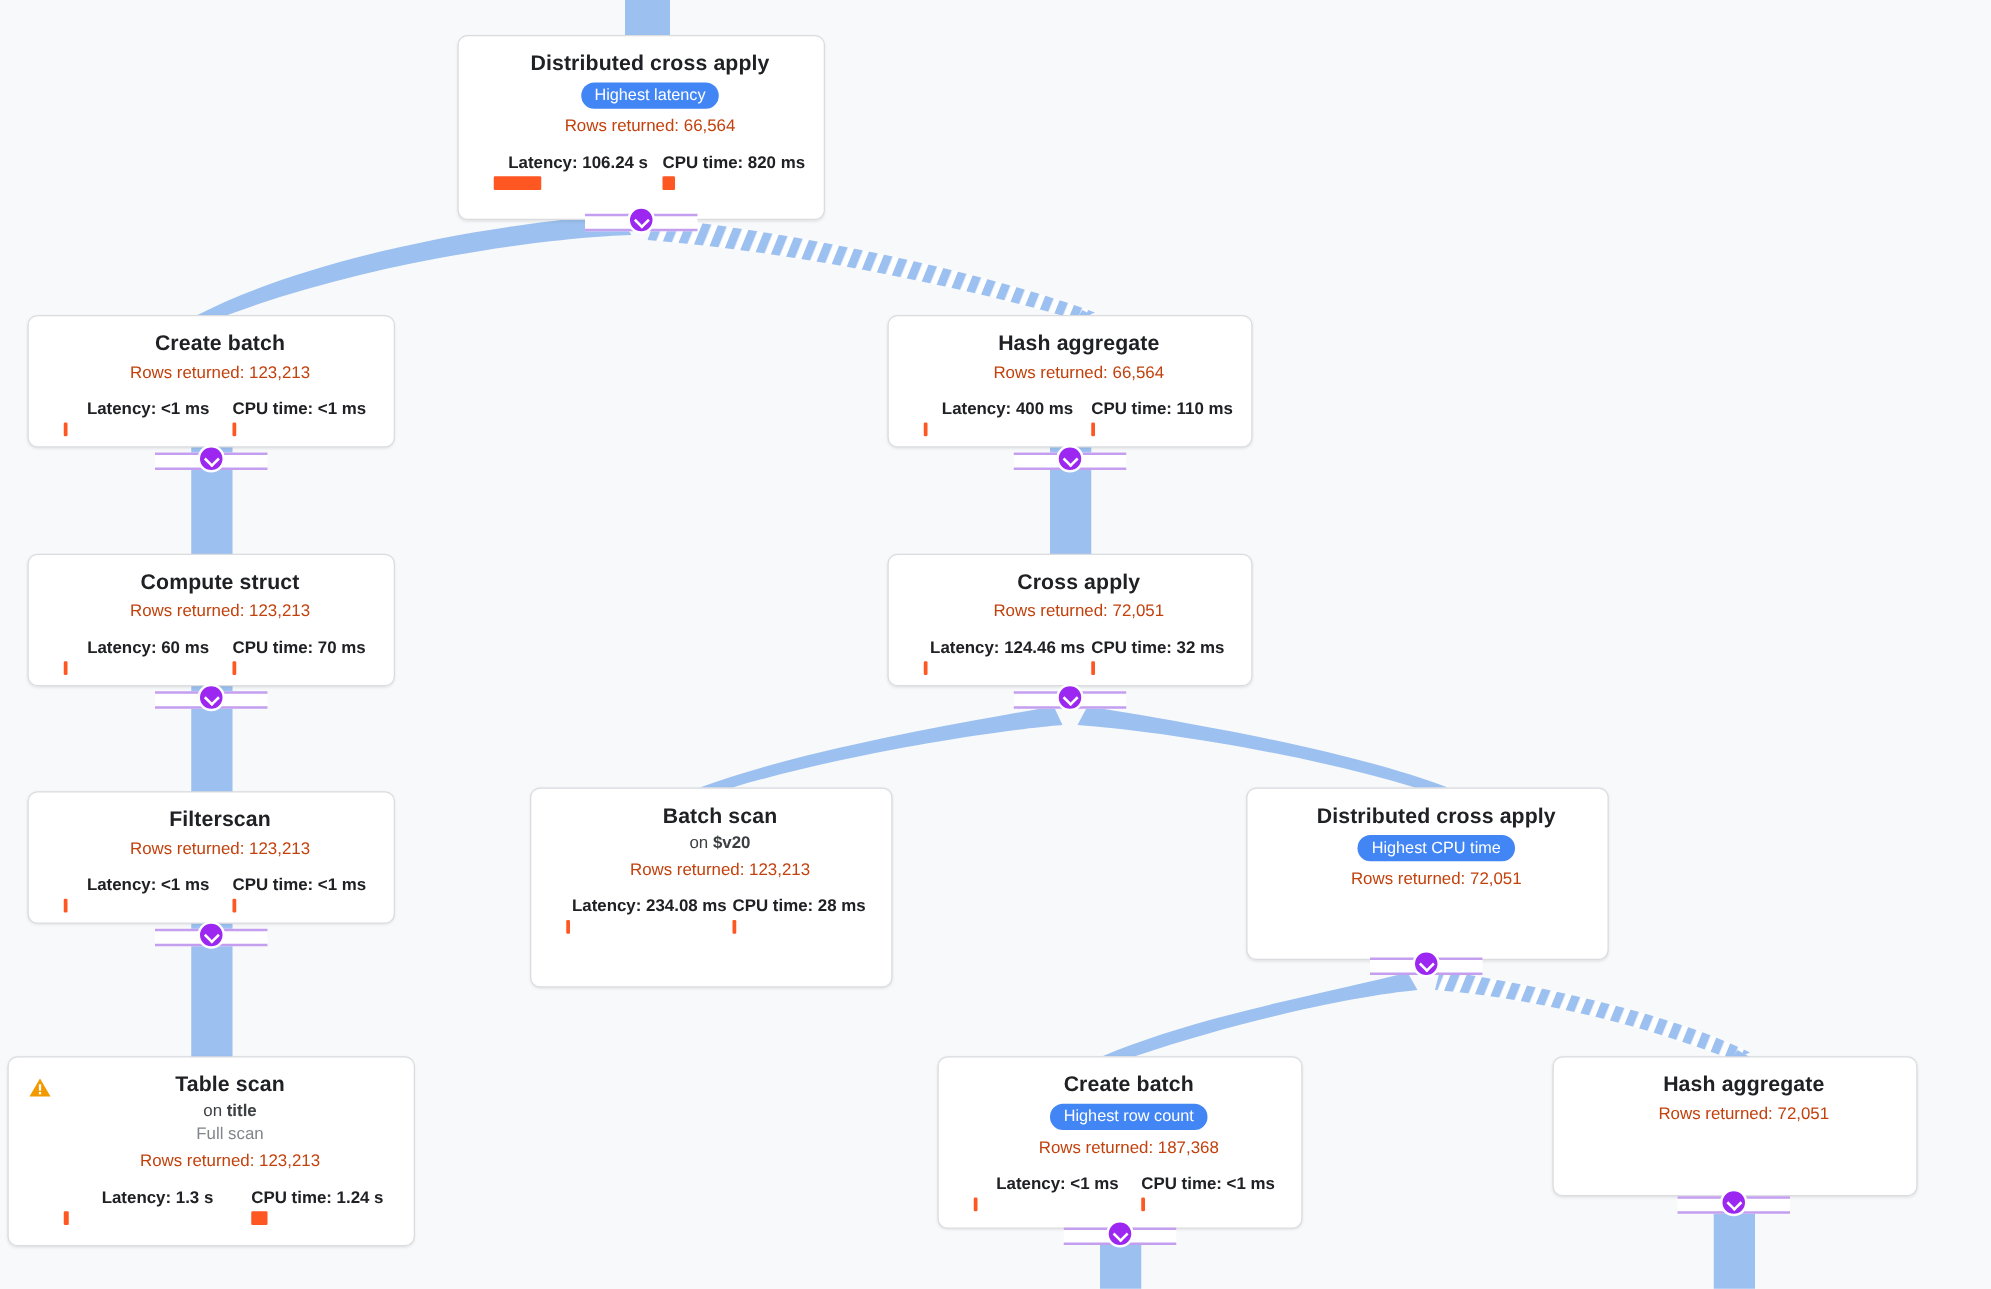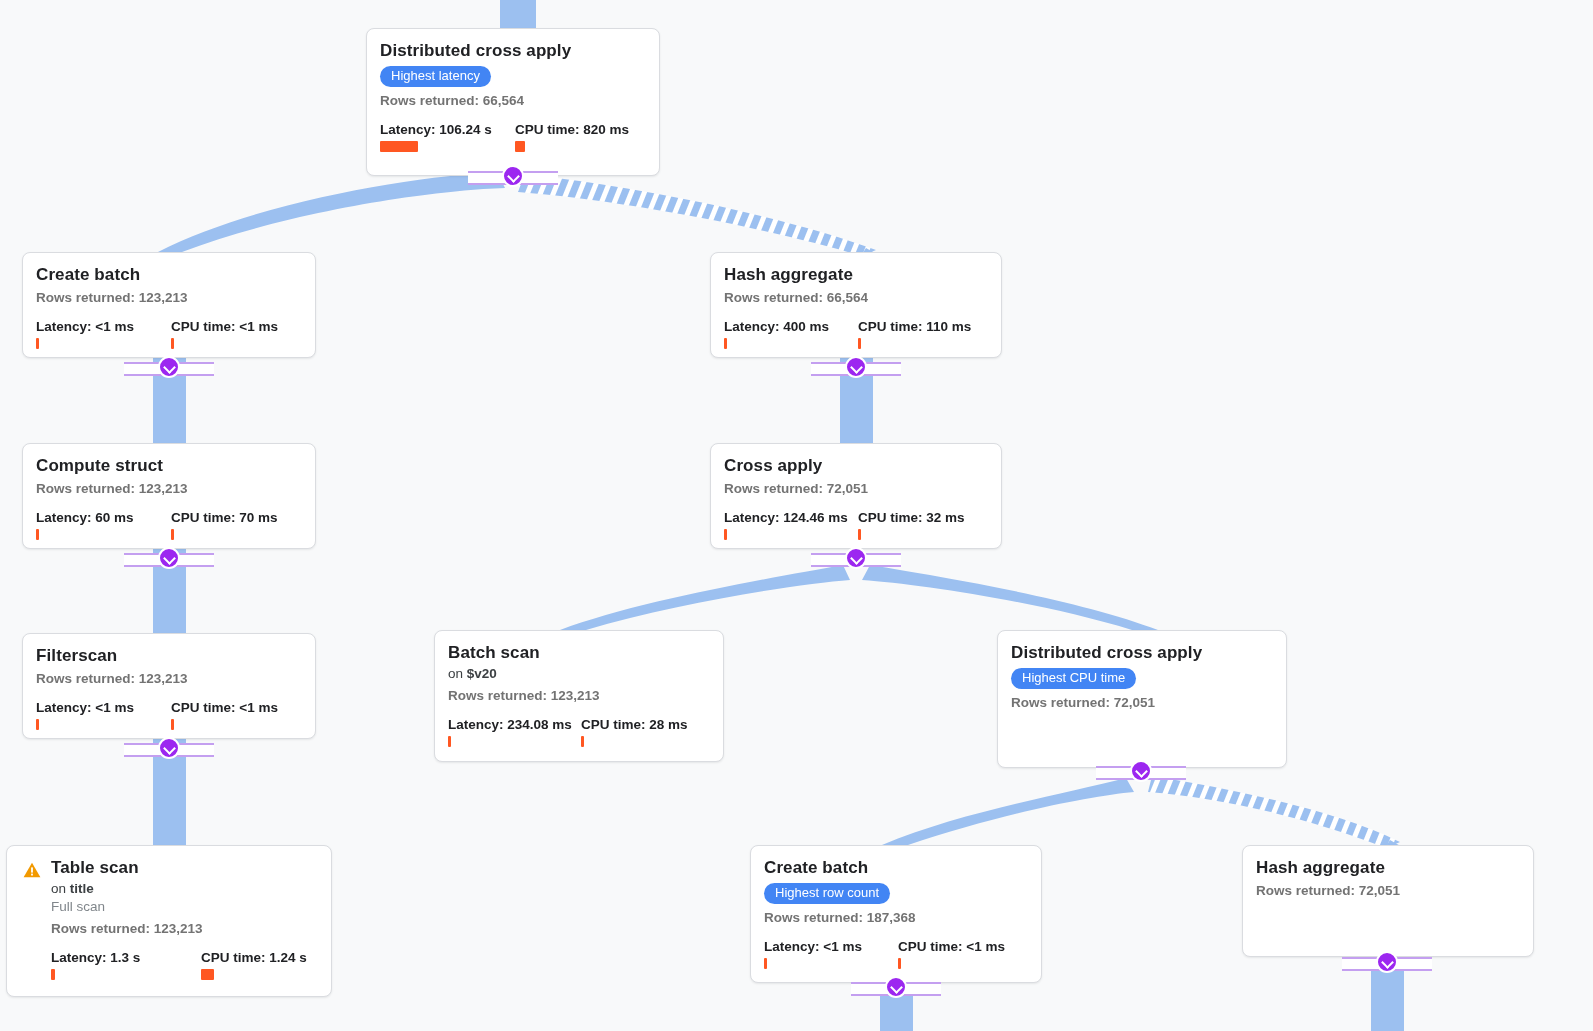--- a/index.html
+++ b/index.html
@@ -32,22 +32,23 @@
     height: 1031px;
     pointer-events: none;
   }
 
   .node {
     position: absolute;
     box-sizing: border-box;
     background: #ffffff;
     border: 1px solid #dadce0;
     border-radius: 8px;
-    padding: 12px 14px 14px 13px;
+    padding: 12px 14px 14px 28px;
     box-shadow: 0 1px 2px rgba(60,64,67,0.10);
+    text-align: center;
   }
   .node.with-warning {
     padding-left: 44px;
   }
 
   .warn-icon {
     position: absolute;
     left: 16px;
     top: 16px;
     width: 18px;
@@ -85,22 +86,22 @@
     border-radius: 11px;
     background: #4285f4;
     color: #ffffff;
     font-size: 13px;
     line-height: 16px;
     white-space: nowrap;
   }
 
   .rows-line {
     font-size: 13.5px;
-    font-weight: bold;
-    color: #737373;
+    font-weight: normal;
+    color: #c2410c;
     line-height: 18px;
     margin-top: 4px;
   }
 
   .metrics {
     display: flex;
     margin-top: 12px;
   }
   .metric {
     flex: 0 0 auto;
@@ -276,21 +277,21 @@
           <div class="metric" style="width: 135px;">
             <div class="metric-label">Latency: &lt;1 ms</div>
             <div class="metric-bar" style="width: 3px;"></div>
           </div>
           <div class="metric">
             <div class="metric-label">CPU time: &lt;1 ms</div>
             <div class="metric-bar" style="width: 3px;"></div>
           </div>
         </div>
       </div>
-      <div class="node" style="left: 434px; top: 630px; width: 290px; height: 132px;">
+      <div class="node" style="left: 424px; top: 630px; width: 290px; height: 160px;">
         <div class="node-title">Batch scan</div>
         <div class="node-subtitle"><span>on </span><span class="sub-strong">$v20</span></div>
         <div class="rows-line">Rows returned: 123,213</div>
         <div class="metrics">
           <div class="metric" style="width: 133px;">
             <div class="metric-label">Latency: 234.08 ms</div>
             <div class="metric-bar" style="width: 3px;"></div>
           </div>
           <div class="metric">
             <div class="metric-label">CPU time: 28 ms</div>

